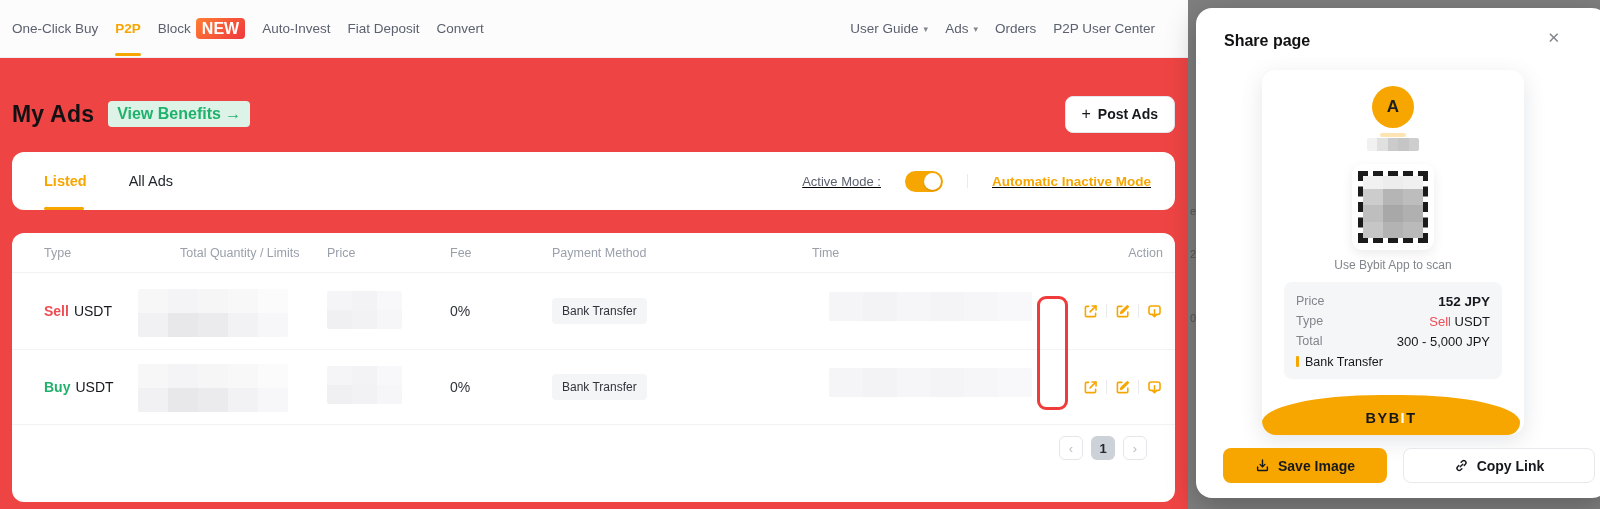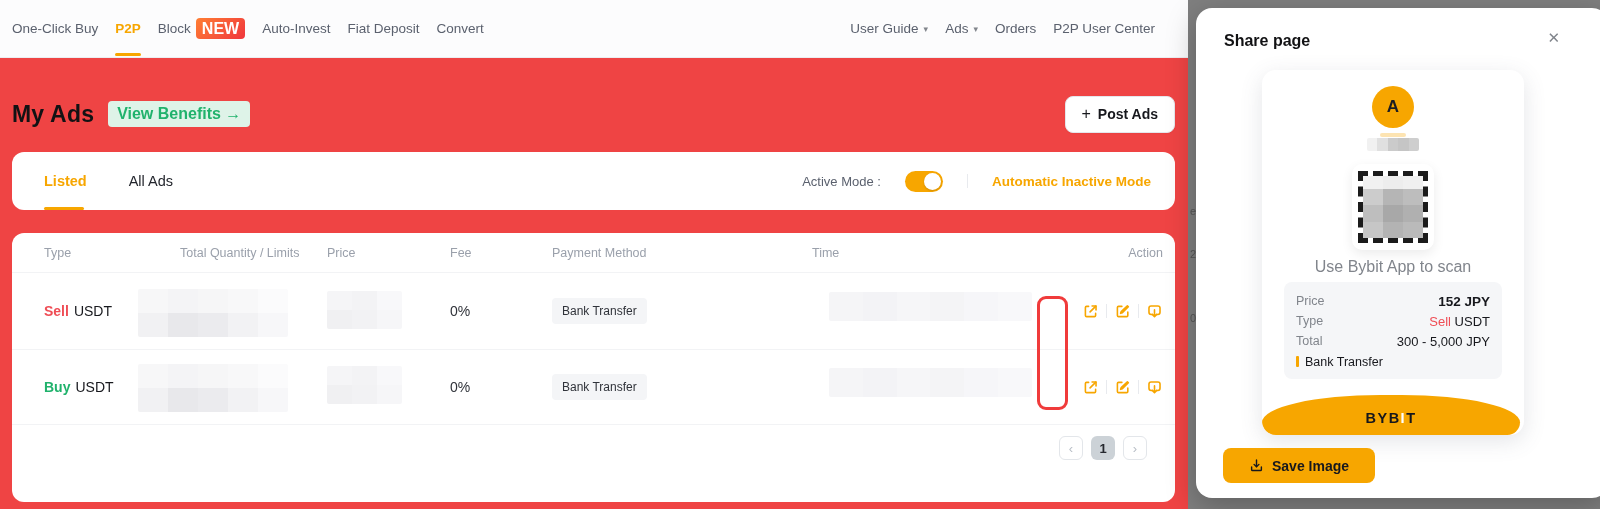--- a/index.html
+++ b/index.html
@@ -28,21 +28,21 @@
                 display:flex;align-items:center;gap:7px;font-size:14px;font-weight:700;color:#17181d;
                 cursor:pointer;box-shadow:0 1px 2px rgba(20,20,30,.03);}
   .post-ads-btn .plus{font-size:16px;font-weight:500;}
 
   .tabs-card{margin-top:18px;height:58px;background:#fff;border-radius:12px;display:flex;align-items:stretch;
              padding:0 24px 0 32px;}
   .tab{position:relative;display:flex;align-items:center;font-size:14.5px;cursor:pointer;margin-right:42px;}
   .tab.active{color:#f7a600;font-weight:700;}
   .tab.inactive{color:#23262d;font-weight:500;}
   .tab.active .tab-line{position:absolute;left:0;bottom:0;width:40px;height:3px;background:#f7a600;border-radius:2px;}
-  .tabs-right{margin-left:auto;display:flex;align-items:center;gap:24px;}
+  .tabs-right{margin-left:auto;display:flex;align-items:center;gap:24px;text-decoration:underline;}
   .active-mode-label{font-size:13px;color:#5b616e;}
   .toggle{position:relative;width:38px;height:21px;border-radius:11px;background:#f7a600;cursor:pointer;}
   .toggle .knob{position:absolute;top:2px;right:2px;width:17px;height:17px;border-radius:50%;background:#fff;
                 box-shadow:0 1px 2px rgba(0,0,0,.15);}
   .v-sep{width:1px;height:14px;background:#e8eaee;}
   .auto-inactive{font-size:13.5px;font-weight:600;color:#f7a600;cursor:pointer;}
 
   .table-card{position:relative;margin-top:23px;height:269px;background:#fff;border-radius:12px;}
   .t-grid{display:grid;grid-template-columns:136px 147px 123px 102px 260px 223px 1fr;
           align-items:center;padding:0 12px 0 32px;}
@@ -108,41 +108,41 @@
 
   .qr-box{position:absolute;left:90px;top:94px;width:82px;height:86px;background:#fff;border-radius:10px;
           box-shadow:0 4px 12px rgba(0,0,0,.08);display:flex;align-items:center;justify-content:center;}
   .qr{width:70px;height:72px;border:5px dashed #1b1b1b;display:grid;grid-template-columns:repeat(3,1fr);
       grid-template-rows:13px 1fr 1fr 1fr;}
   .qr i:nth-child(1){background:#f1f1f1}.qr i:nth-child(2){background:#ededed}.qr i:nth-child(3){background:#f0f0f0}
   .qr i:nth-child(4){background:#cccccc}.qr i:nth-child(5){background:#b5b5b5}.qr i:nth-child(6){background:#bdbdbd}
   .qr i:nth-child(7){background:#bebebe}.qr i:nth-child(8){background:#a8a8a8}.qr i:nth-child(9){background:#b0b0b0}
   .qr i:nth-child(10){background:#c6c6c6}.qr i:nth-child(11){background:#b3b3b3}.qr i:nth-child(12){background:#bababa}
 
-  .scan-hint{position:absolute;left:0;right:0;top:188px;text-align:center;font-size:16px;color:#81858c;}
+  .scan-hint{position:absolute;left:0;right:0;top:188px;text-align:center;font-size:12px;color:#81858c;}
 
   .detail-box{position:absolute;left:22px;top:212px;width:218px;background:#f5f6f8;border-radius:8px;padding:9px 12px 8px;}
   .d-row{display:flex;justify-content:space-between;align-items:center;height:20px;}
   .d-label{font-size:12.5px;color:#81858c;}
   .d-value{font-size:13px;color:#17181d;}
   .d-value.bold{font-weight:800;font-size:13.5px;}
   .d-pay{display:flex;align-items:center;height:19px;margin-top:1px;}
   .pay-bar{width:3px;height:11px;background:#f7a600;border-radius:1px;margin-right:6px;}
   .d-pay-text{font-size:12.5px;color:#17181d;}
 
   .brand-arc{position:absolute;left:0;right:4px;bottom:0;height:40px;background:#f7a600;
              border-radius:130px 130px 14px 14px / 30px 30px 14px 14px;
              display:flex;align-items:center;justify-content:center;padding-top:6px;}
   .brand-text{font-size:14.5px;font-weight:800;letter-spacing:1.5px;color:#16171c;}
   .brand-text .b-i{color:#ffffff;}
 
   .modal-btns{position:absolute;left:27px;top:440px;display:flex;gap:16px;}
   .btn{height:35px;border-radius:8px;display:flex;align-items:center;justify-content:center;gap:8px;
        font-size:14px;font-weight:700;color:#17181d;cursor:pointer;}
-  .btn-save{width:152px;background:#f7a600;}
+  .btn-save{width:164px;background:#f7a600;}
   .btn-copy{width:192px;background:#fff;border:1px solid #e7e9ed;}
   .btn svg{display:block;}
 </style>
 </head>
 <body>
 
 <div class="stage">
 
   <div class="main">
 
@@ -431,17 +431,25 @@
 
       <div class="modal-btns">
         <div class="btn btn-save">
           <svg width="15" height="15" viewBox="0 0 16 16" fill="none" stroke="#17181d" stroke-width="1.5" stroke-linecap="round" stroke-linejoin="round">
               <path d="M8 2.2v7"></path>
               <path d="M5.4 6.8L8 9.4l2.6-2.6"></path>
               <path d="M2.8 9.6v2.8c0 .6.4 1 1 1h8.4c.6 0 1-.4 1-1V9.6"></path>
             </svg>
           <span>Save Image</span>
         </div>
+        <div class="btn btn-copy">
+          <svg width="15" height="15" viewBox="0 0 16 16" fill="none" stroke="#17181d" stroke-width="1.5" stroke-linecap="round" stroke-linejoin="round">
+              <path d="M6.6 9.4l2.8-2.8"></path>
+              <path d="M7.6 4.6l1.2-1.2a2.3 2.3 0 013.3 3.3l-1.2 1.2"></path>
+              <path d="M8.4 11.4l-1.2 1.2a2.3 2.3 0 01-3.3-3.3l1.2-1.2"></path>
+            </svg>
+          <span>Copy Link</span>
+        </div>
       </div>
     </div>
   </div>
 
 </div>
 
 </body></html>

